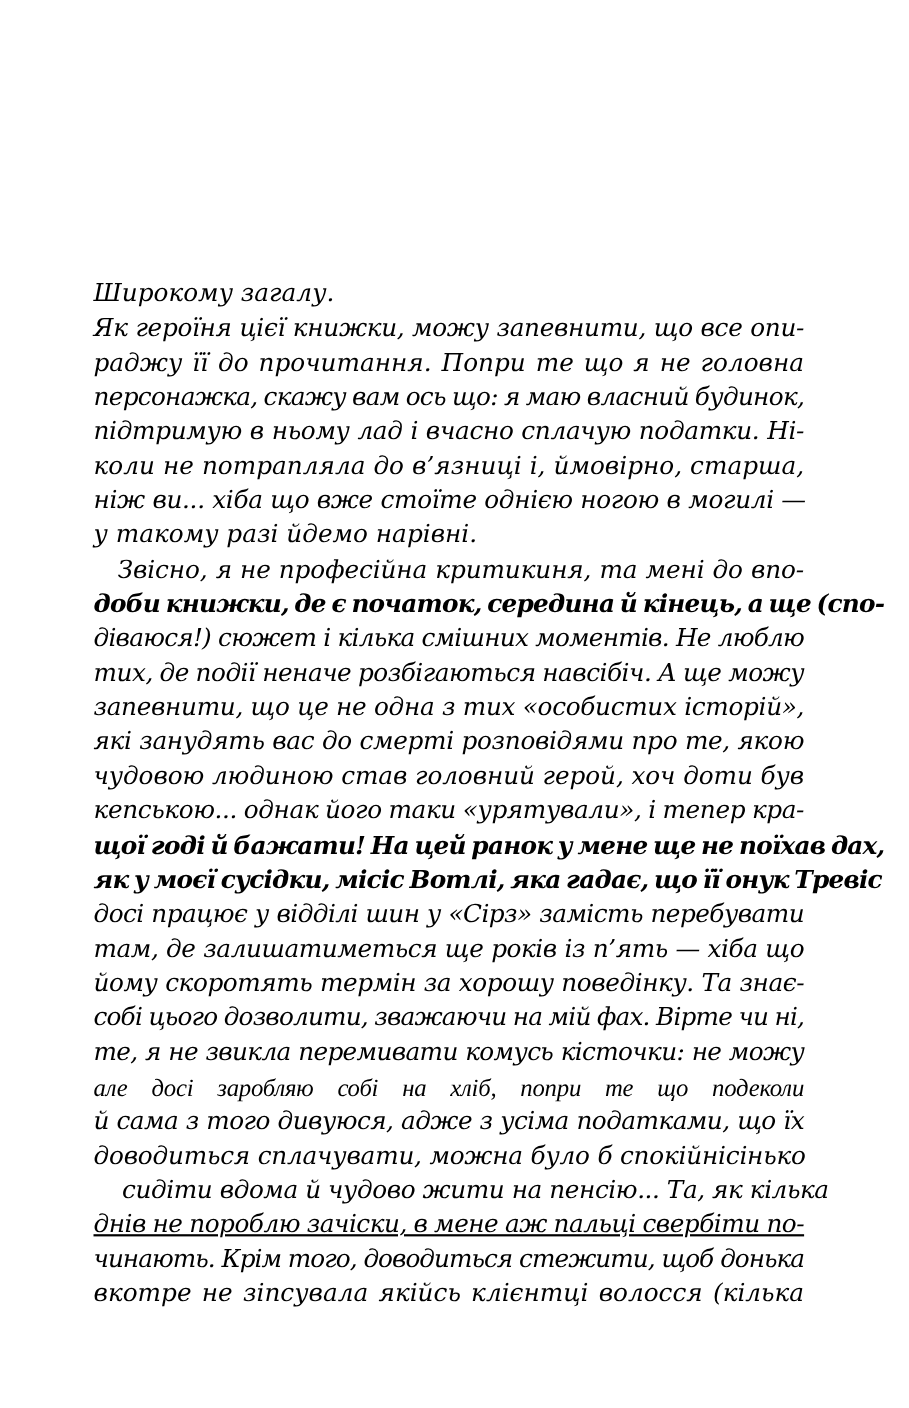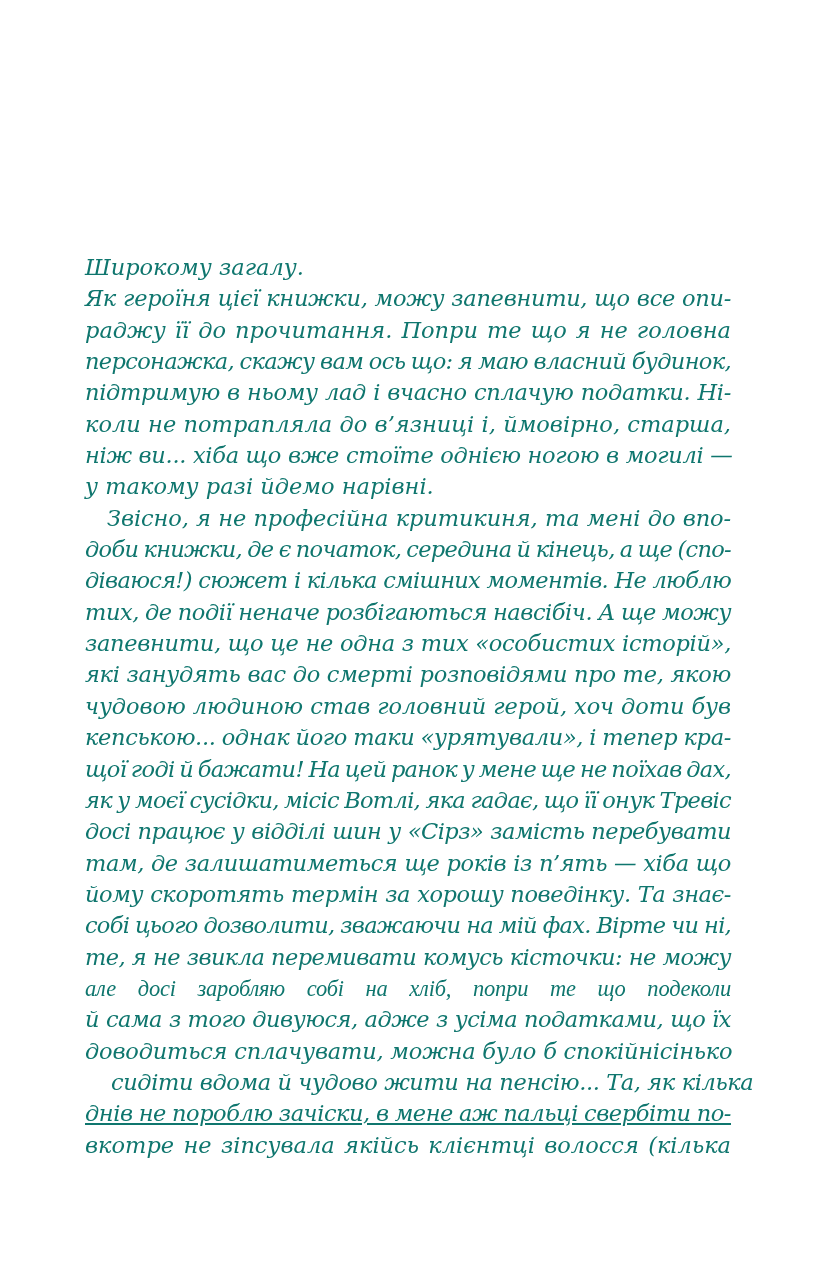--- a/index.html
+++ b/index.html
@@ -14,21 +14,21 @@
       overflow: hidden;
     }
     .page {
       position: absolute;
       left: 85px;
       top: 252px;
       width: 646px;
       font-family: "DejaVu Serif", "Liberation Serif", serif;
       font-style: italic;
       font-size: 22.5px;
-      color: #0f766e;
+      color: #000000;
     }
     .line {
       display: block;
       height: 31.35px;
       line-height: 31.35px;
       white-space: nowrap;
       text-align: justify;
       text-align-last: justify;
       overflow: visible;
     }
@@ -39,20 +39,21 @@
     .line.indent {
       padding-left: 22px;
     }
     .line.tight {
       letter-spacing: -0.35px;
       word-spacing: -1px;
     }
     .line.tighter {
       letter-spacing: -0.7px;
       word-spacing: -2px;
+      font-weight: bold;
     }
   </style>
 </head>
 <body>
 
 <div class="page">
   <div class="paragraph">
     <span class="line last">Широкому загалу.</span>
   </div>
   <div class="paragraph">
@@ -78,15 +79,16 @@
     <span class="line" style="letter-spacing: -0.5px;">досі працює у відділі шин у «Сірз» замість перебувати</span>
     <span class="line" style="letter-spacing: -0.4px;">там, де залишатиметься ще років із п’ять — хіба що</span>
     <span class="line" style="letter-spacing: -0.4px;">йому скоротять термін за хорошу поведінку. Та знає-</span>
     <span class="line tight" style="letter-spacing: -0.75px;">собі цього дозволити, зважаючи на мій фах. Вірте чи ні,</span>
     <span class="line" style="letter-spacing: -0.6px;">те, я не звикла перемивати комусь кісточки: не можу</span>
     <span class="line" style="letter-spacing: -0.2px; font-family: Liberation Serif, serif;">але досі заробляю собі на хліб, попри те що подеколи</span>
     <span class="line" style="letter-spacing: -0.5px;">й сама з того дивуюся, адже з усіма податками, що їх</span>
     <span class="line" style="letter-spacing: -0.2px;">доводиться сплачувати, можна було б спокійнісінько</span>
     <span class="line" style="letter-spacing: -0.4px; margin-left: 26px;">сидіти вдома й чудово жити на пенсію... Та, як кілька</span>
     <span class="line tight" style="letter-spacing: -0.45px; text-decoration: underline;">днів не пороблю зачіски, в мене аж пальці свербіти по-</span>
+    <span class="line" style="letter-spacing: -0.9px;">чинають. Крім того, доводиться стежити, щоб донька</span>
     <span class="line">вкотре не зіпсувала якійсь клієнтці волосся (кілька</span>
   </div>
 </div>
 
 </body></html>

